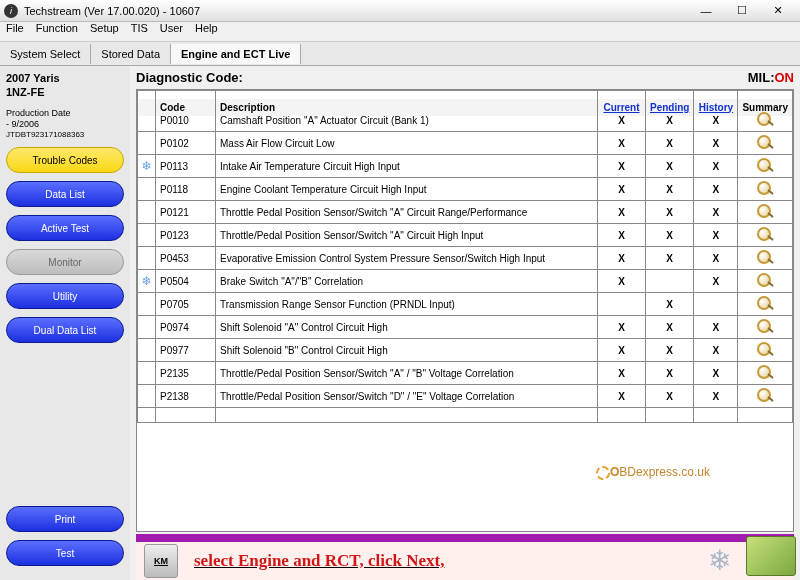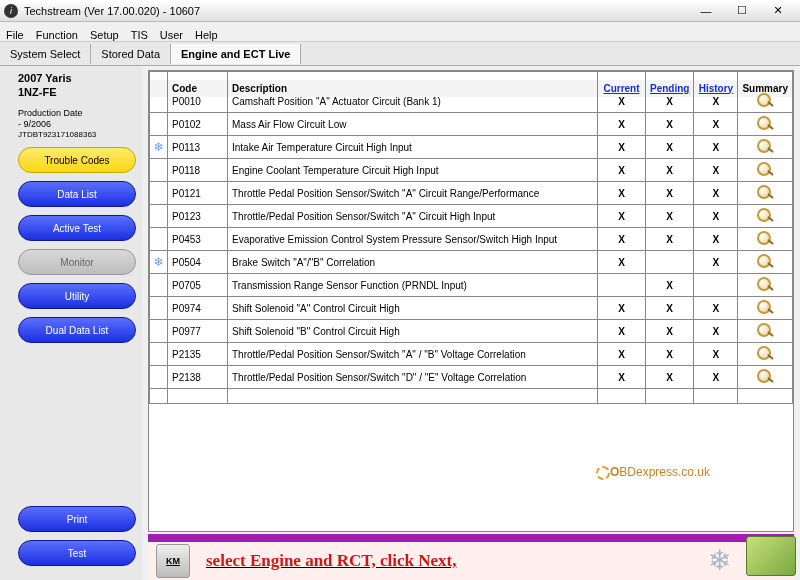--- a/index.html
+++ b/index.html
@@ -4,27 +4,27 @@
 <style>
 * { box-sizing: border-box; margin: 0; padding: 0; font-family: Arial, sans-serif; }
 body { width: 800px; height: 580px; background: #e8e8e8; overflow: hidden; position: relative; }
 
 .titlebar { height: 22px; background: linear-gradient(#fff,#e0e0e0); display: flex; align-items: center; padding: 0 4px; border-bottom: 1px solid #bbb; font-size: 11px; }
 .titlebar .icon { width: 14px; height: 14px; border-radius: 50%; background: #333; color: #fff; display: flex; align-items: center; justify-content: center; font-size: 9px; font-style: italic; margin-right: 6px; }
 .titlebar .title { flex: 1; }
 .winbtns { display: flex; gap: 0; }
 .winbtn { width: 36px; height: 20px; display: flex; align-items: center; justify-content: center; font-size: 11px; }
 
-.menubar { height: 20px; display: flex; align-items: flex-end; padding: 0 6px; font-size: 11px; gap: 12px; background: #f0f0f0; border-bottom: 1px solid #ccc; }
+.menubar { height: 20px; display: flex; align-items: flex-start; padding: 0 6px; font-size: 11px; gap: 12px; background: #f0f0f0; border-bottom: 1px solid #ccc; }
 
 .tabstrip { height: 24px; display: flex; align-items: center; background: #e8e8e8; border-bottom: 1px solid #aaa; font-size: 11px; }
 .tabstrip .tab { padding: 4px 10px; border-right: 1px solid #aaa; }
 .tabstrip .tab.active { font-weight: bold; background: #f8f8f8; }
 
-.main { display: flex; height: calc(100% - 66px); margin-left: 12px; }
+.main { display: flex; height: calc(100% - 66px); }
 
 .sidebar { width: 130px; background: #e8e8e8; padding: 6px 6px; font-size: 10px; display: flex; flex-direction: column; }
 .vehinfo { font-weight: bold; margin-bottom: 2px; font-size: 11px; }
 .vehinfo2 { font-weight: bold; margin-bottom: 10px; font-size: 11px; }
 .prod { font-size: 9px; margin-bottom: 1px; }
 .vin { font-size: 8px; margin-bottom: 8px; word-break: break-all; }
 .sidebtn { display: block; width: 100%; height: 26px; border-radius: 13px; border: 1px solid #888; margin-bottom: 8px; font-size: 10px; color: #fff; cursor: pointer; }
 .sidebtn.yellow { background: linear-gradient(#ffe96b,#f9d814); color: #000; border-color: #c4a800; }
 .sidebtn.blue { background: linear-gradient(#5b6fff,#1b2fe0); border-color: #0a1a90; }
 .sidebtn.gray { background: linear-gradient(#d9d9d9,#bdbdbd); color: #666; border-color: #999; }
@@ -107,20 +107,26 @@
     <button class="sidebtn blue">Utility</button>
     <button class="sidebtn blue">Dual Data List</button>
 
     <div class="spacer"></div>
 
     <button class="sidebtn blue">Print</button>
     <button class="sidebtn blue">Test</button>
   </div>
 
   <div class="content">
+    <div class="diaghdr">
+      <span class="lbl">Diagnostic Code:</span>
+      <span class="mil">
+        <span>MIL:</span><span class="on">ON</span>
+      </span>
+    </div>
 
     <div class="tablewrap">
       <table>
         <thead>
           <tr>
             <th style="width:18px"></th>
             <th style="width:60px">Code</th>
             <th>Description</th>
             <th class="link" style="width:48px">Current</th>
             <th class="link" style="width:48px">Pending</th>

